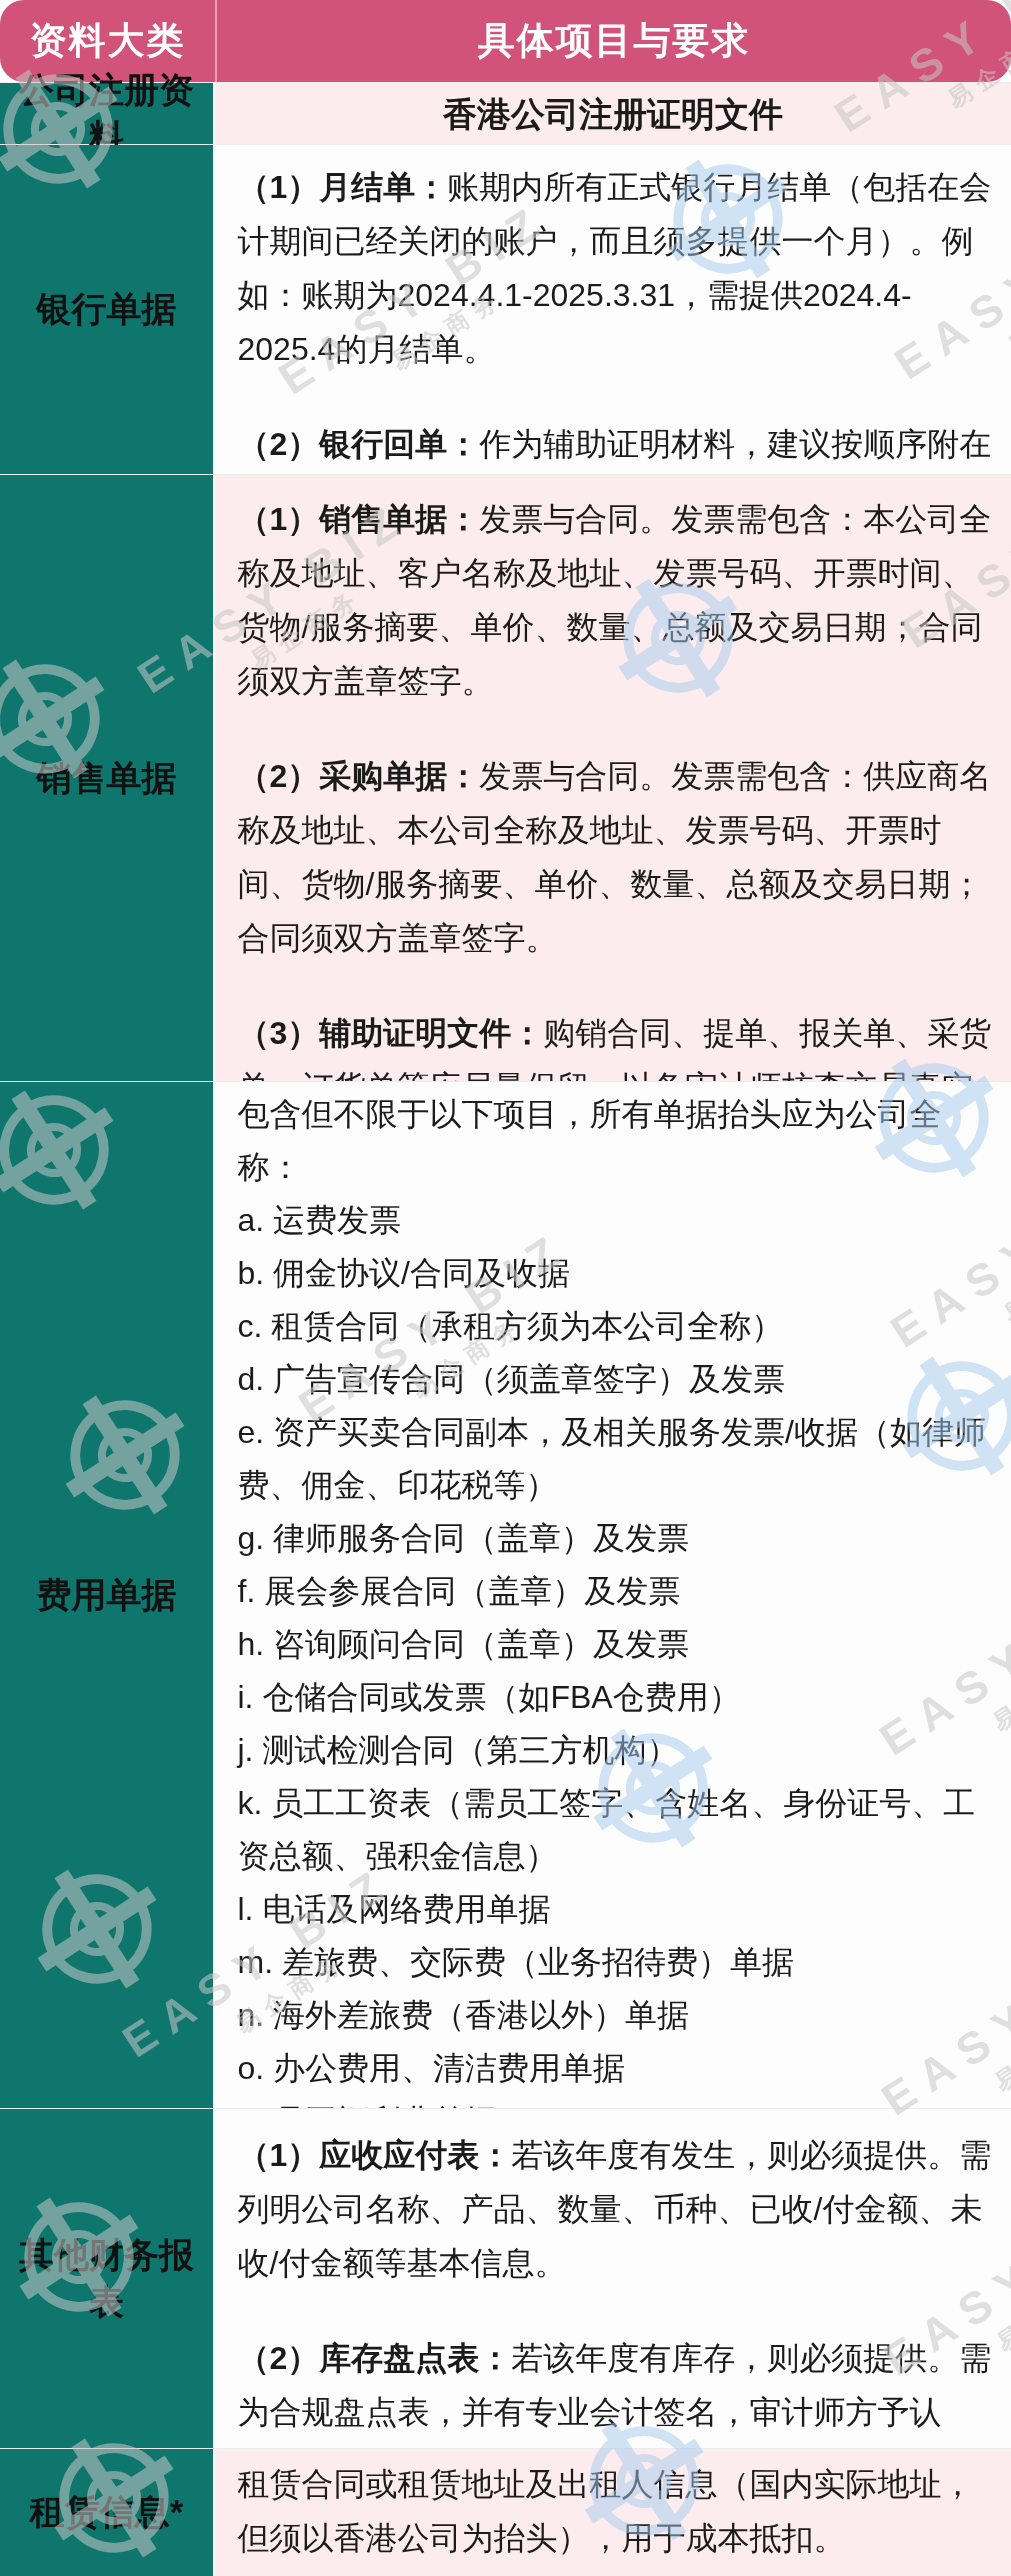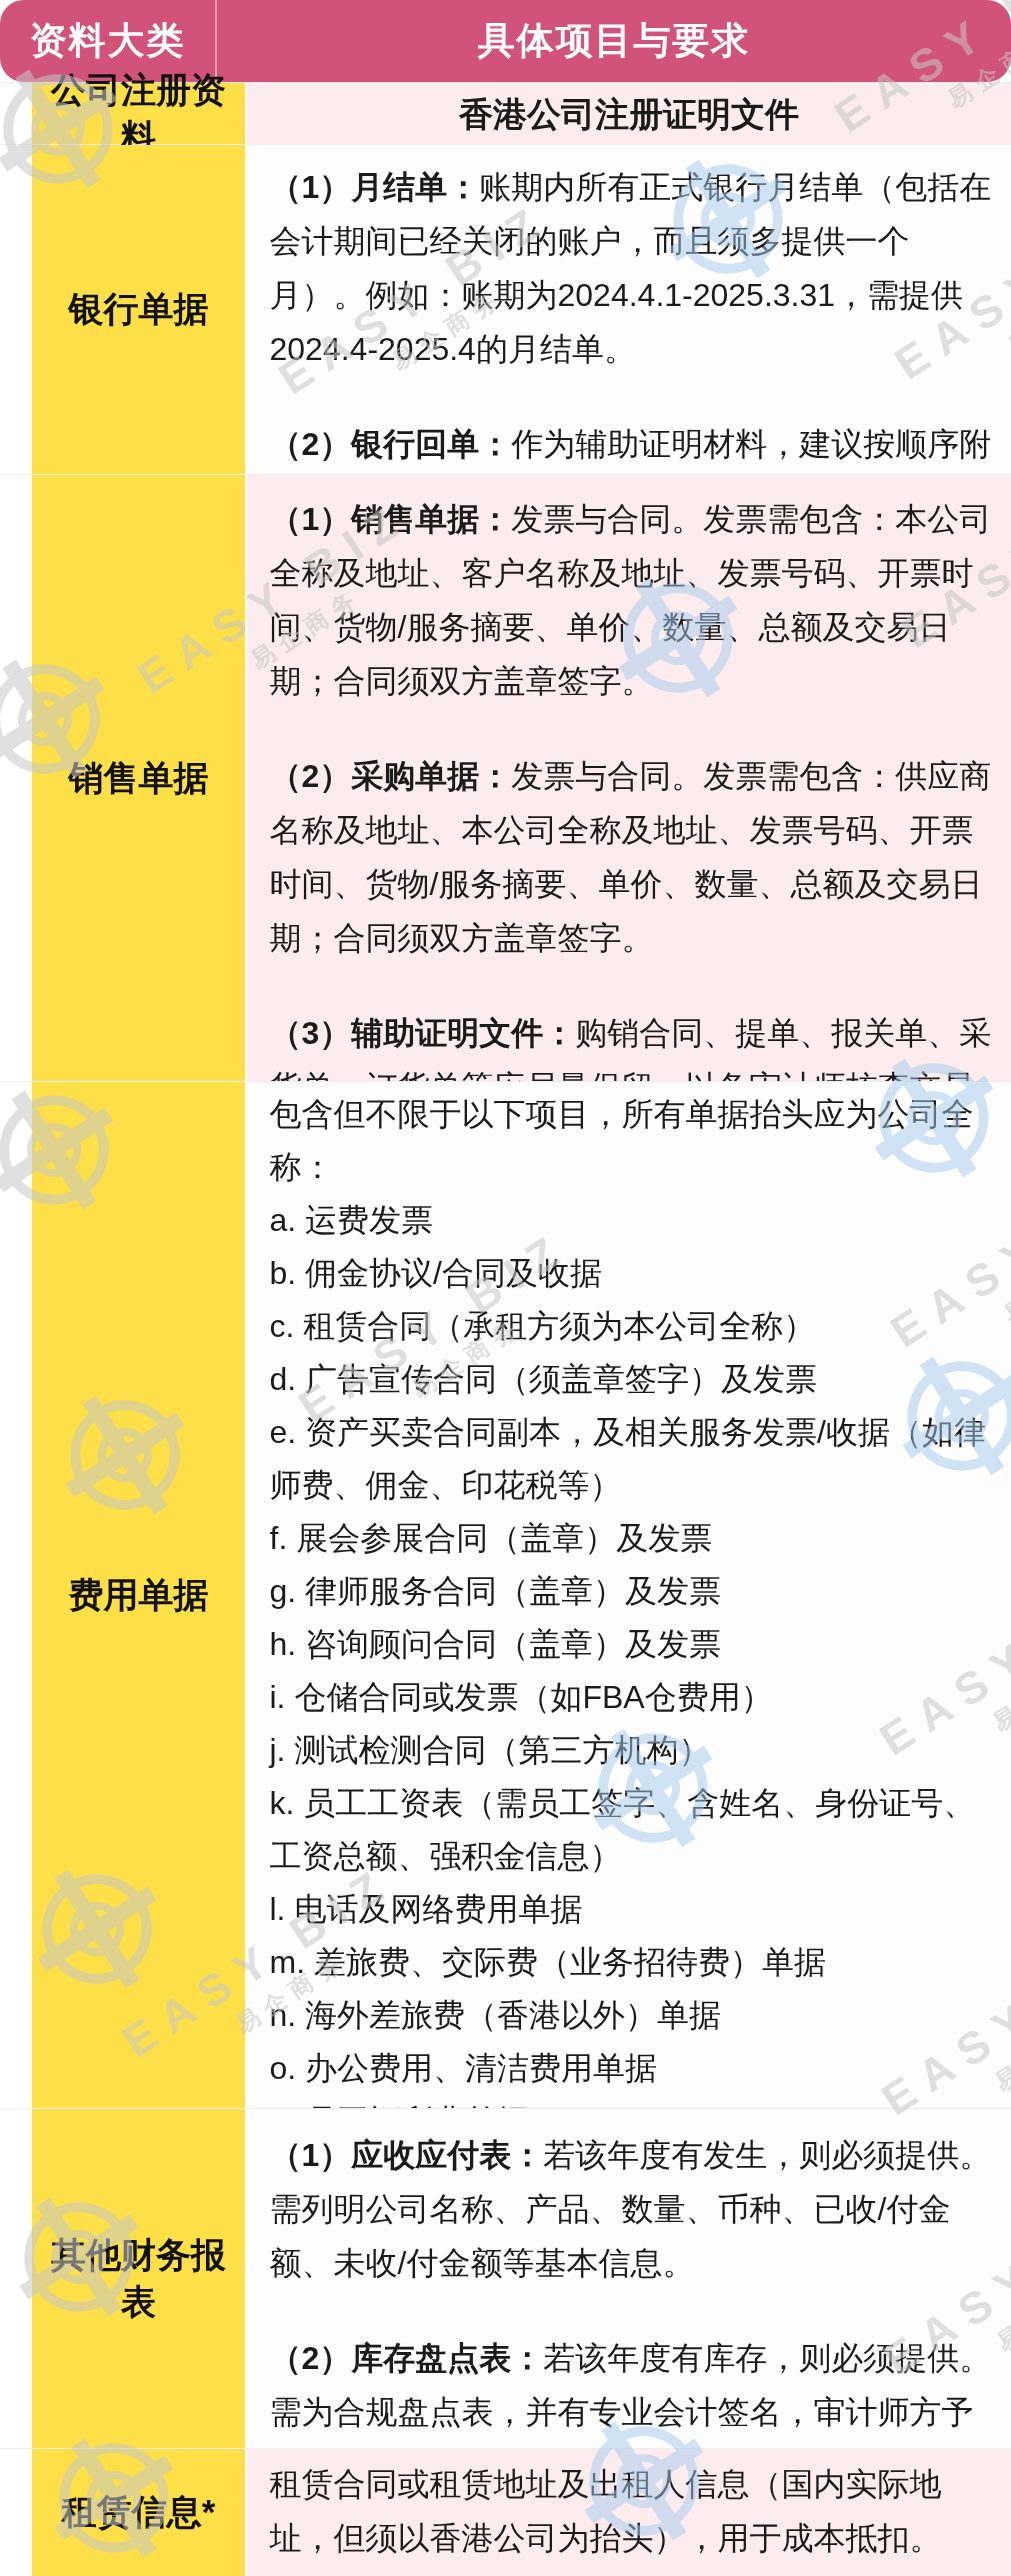--- a/index.html
+++ b/index.html
@@ -8,24 +8,24 @@
 
   
   .table{position:relative;z-index:1;width:1011px;}
   .header-row{display:flex;height:82px;background:#d25379;border-radius:24px;}
   .header-cell{display:flex;align-items:center;justify-content:center;
     color:#ffffff;font-weight:700;font-size:37px;letter-spacing:1.9px;}
   .header-cell.left{width:215px;border-right:2.8px solid rgba(255,255,255,.45);flex-shrink:0;}
   .header-cell.right{flex:1;}
 
   .row{display:flex;box-sizing:border-box;border-top:1.9px solid #ededed;}
-  .label-cell{width:215px;flex-shrink:0;background:#fde047;
+  .label-cell{width:215px;flex-shrink:0;background:#0f766e;
     display:flex;align-items:center;justify-content:center;text-align:center;
     font-weight:700;font-size:35px;color:#111111;
-    border-right:2.8px solid #fbfbfb;box-sizing:border-box;padding:0 3.7px;margin-left:32px;}
+    border-right:2.8px solid #fbfbfb;box-sizing:border-box;padding:0 3.7px;}
   .content-cell{flex:1;box-sizing:border-box;overflow:hidden;
     padding:13px 15px 0 22.5px;font-size:32px;line-height:54px;color:#1b1b1b;}
   .row.tint-pink .content-cell{background:#fcecee;}
   .row.tint-white .content-cell{background:#fdfdfe;}
 
   .para{margin:0 0 41px 0;}
   .para:last-child{margin-bottom:0;}
   .para strong{font-weight:700;}
   .para.bold{font-weight:700;}
 
@@ -79,22 +79,22 @@
         </div>
         <div class="row tint-white list" style="height: 1027px;">
           <div class="label-cell">费用单据</div>
           <div class="content-cell" style="padding-top: 5.6px;">
             <p class="para">包含但不限于以下项目，所有单据抬头应为公司全称：</p>
             <p class="para">a. 运费发票</p>
             <p class="para">b. 佣金协议/合同及收据</p>
             <p class="para">c. 租赁合同（承租方须为本公司全称）</p>
             <p class="para">d. 广告宣传合同（须盖章签字）及发票</p>
             <p class="para">e. 资产买卖合同副本，及相关服务发票/收据（如律师费、佣金、印花税等）</p>
+            <p class="para">g. 律师服务合同（盖章）及发票</p>
             <p class="para">f. 展会参展合同（盖章）及发票</p>
-            <p class="para">g. 律师服务合同（盖章）及发票</p>
             <p class="para">h. 咨询顾问合同（盖章）及发票</p>
             <p class="para">i. 仓储合同或发票（如FBA仓费用）</p>
             <p class="para">j. 测试检测合同（第三方机构）</p>
             <p class="para">k. 员工工资表（需员工签字、含姓名、身份证号、工资总额、强积金信息）</p>
             <p class="para">l. 电话及网络费用单据</p>
             <p class="para">m. 差旅费、交际费（业务招待费）单据</p>
             <p class="para">n. 海外差旅费（香港以外）单据</p>
             <p class="para">o. 办公费用、清洁费用单据</p>
             <p class="para">p. 员工福利费单据</p>
           </div>

